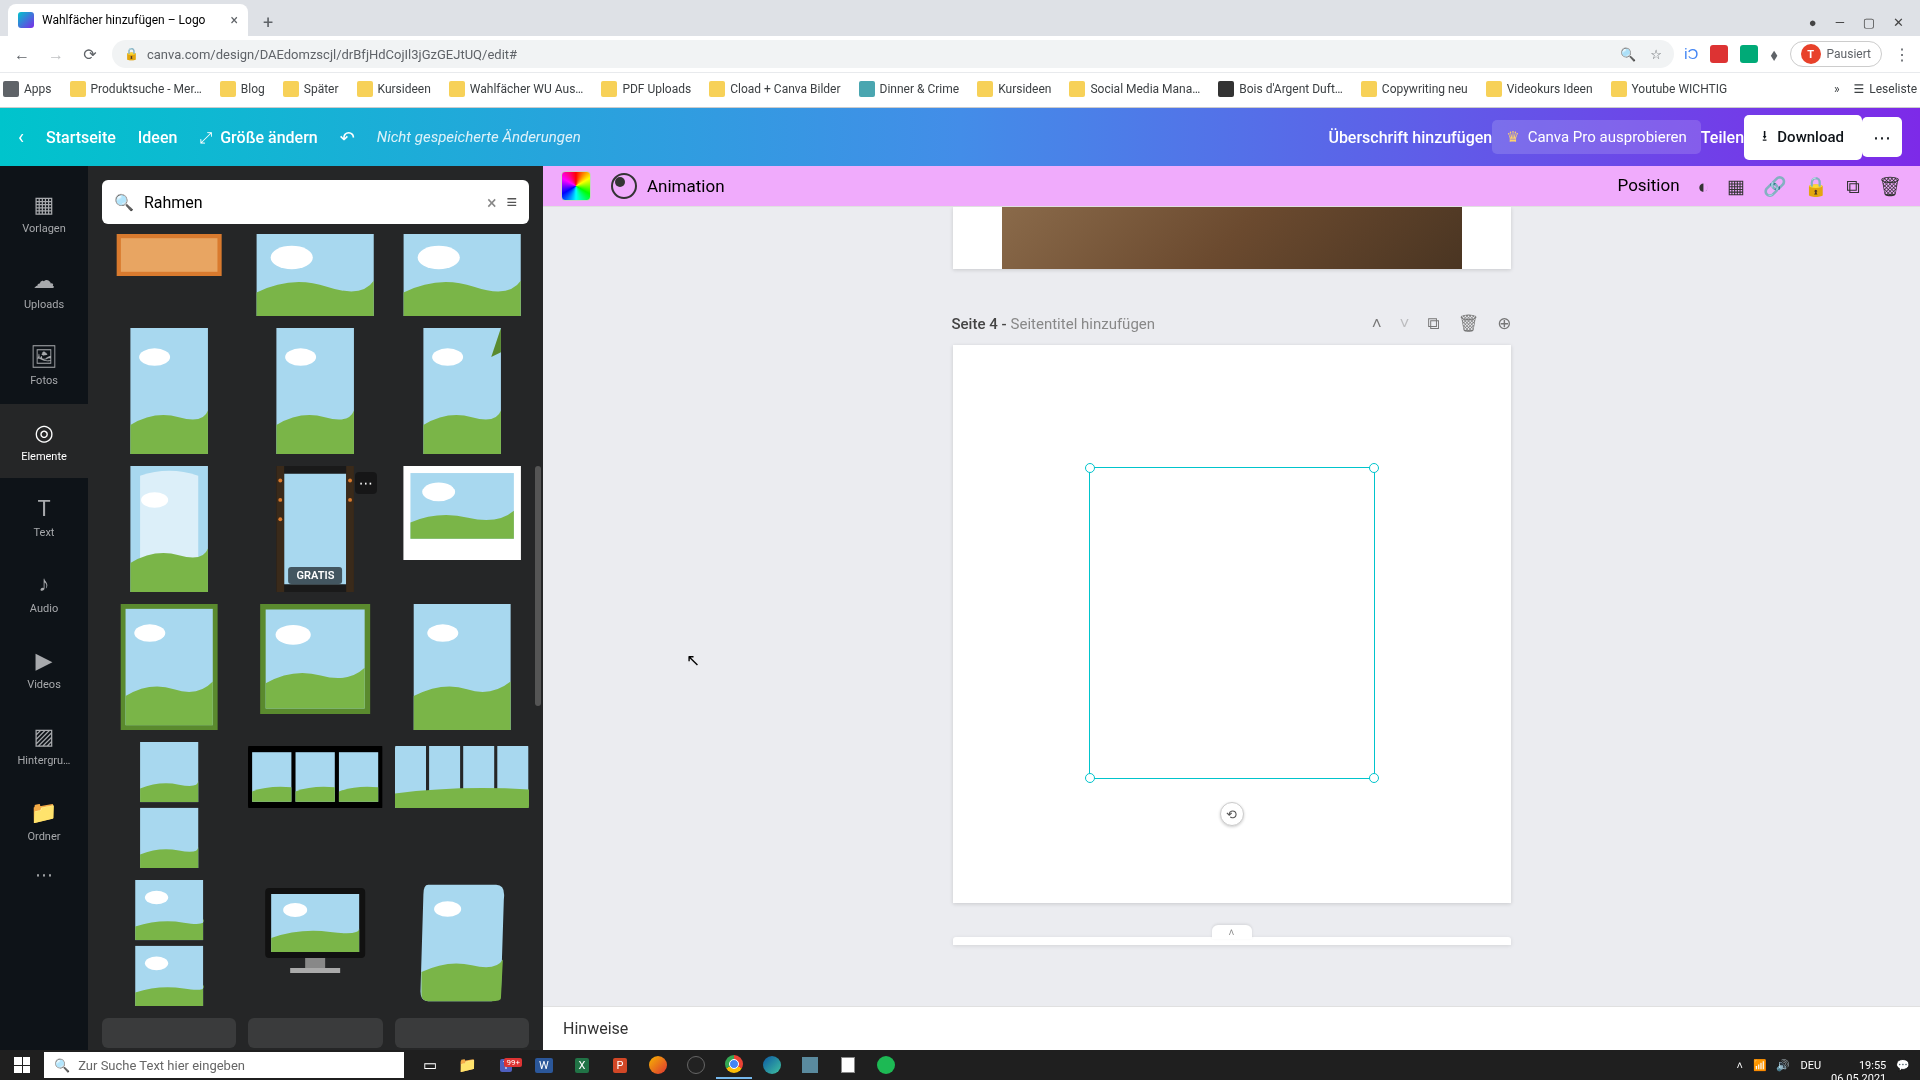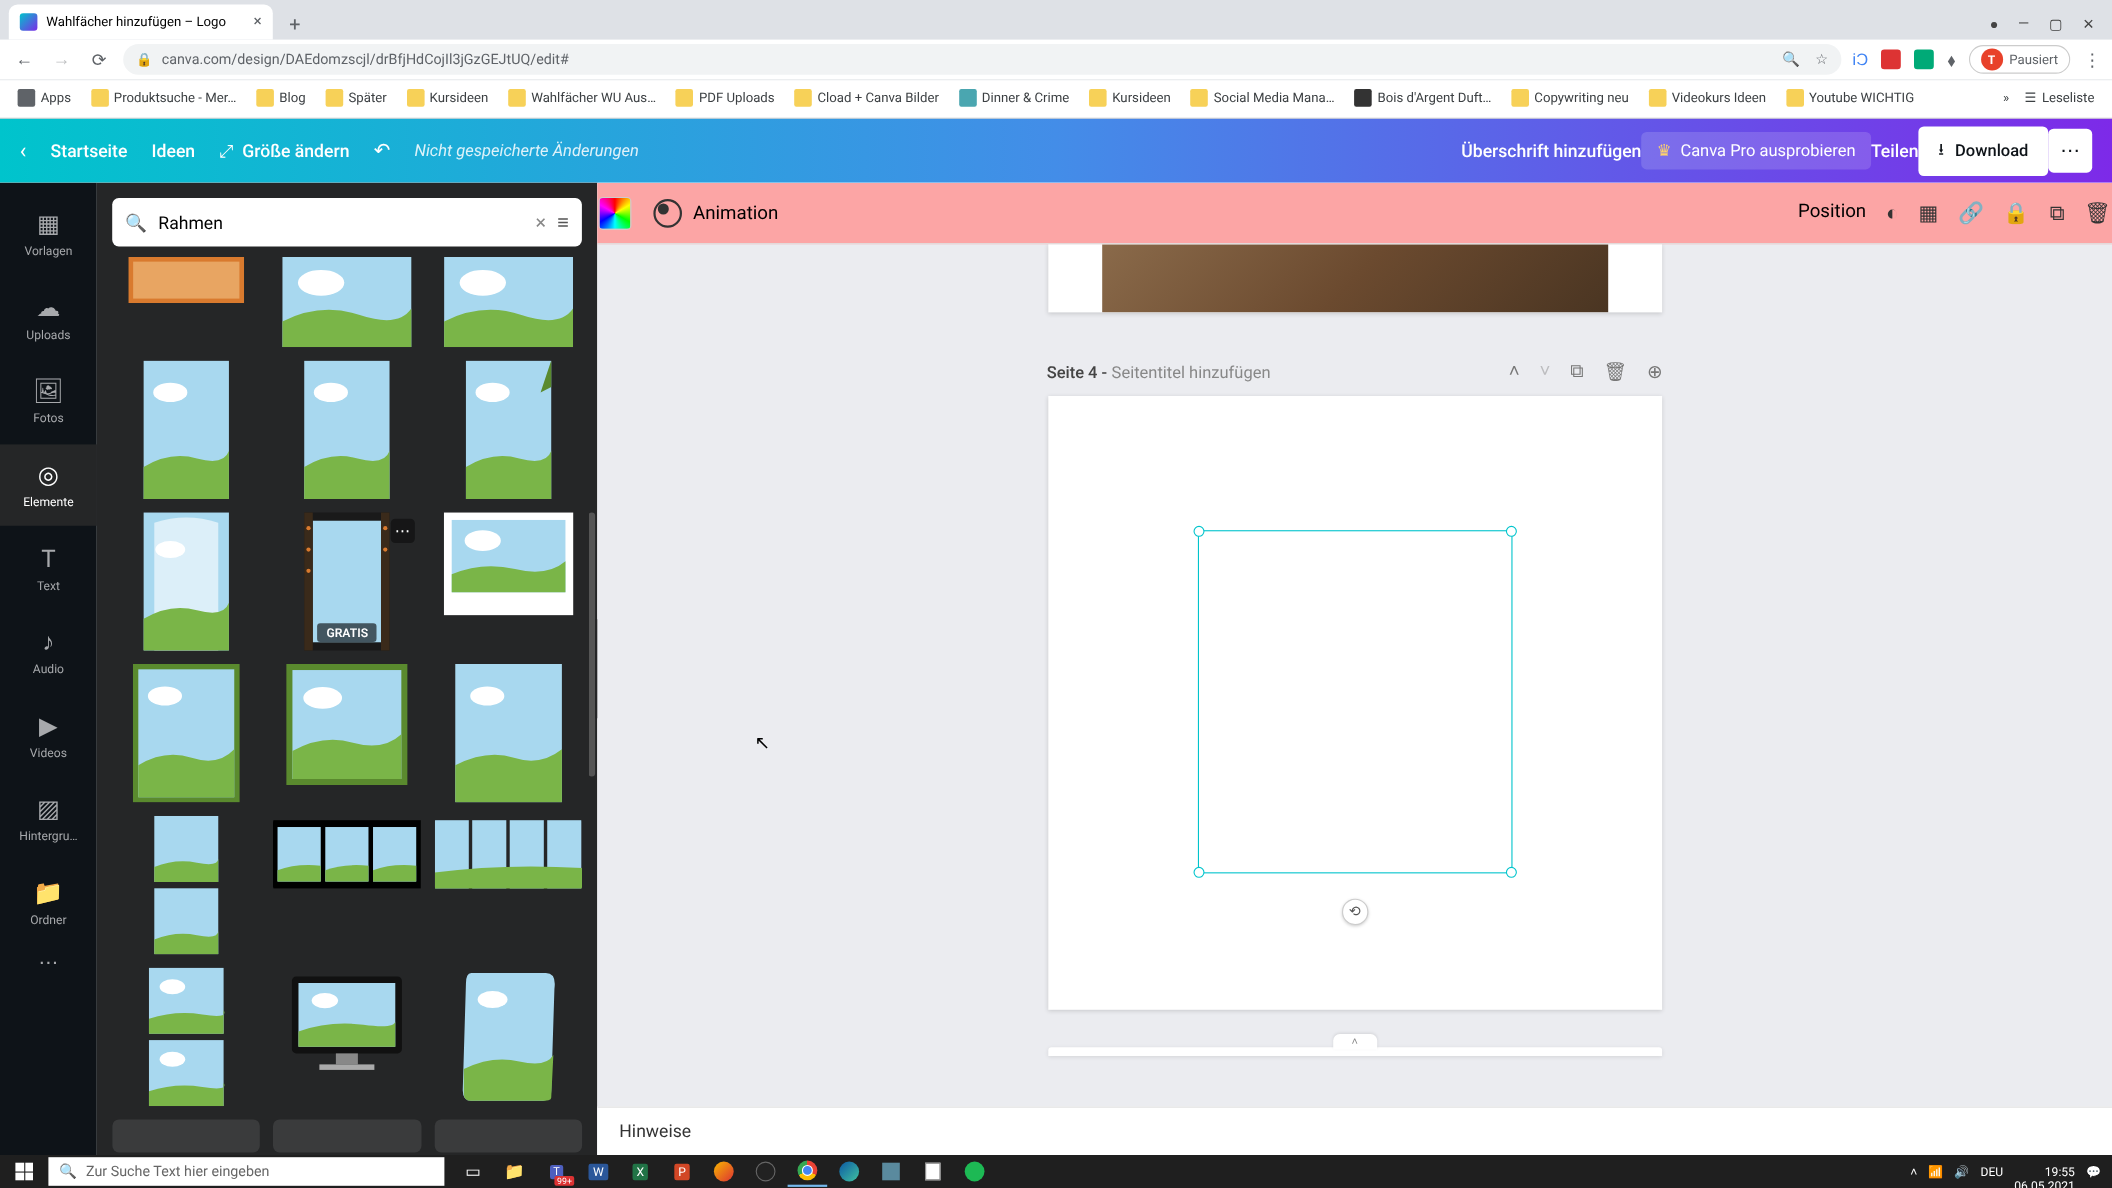--- a/index.html
+++ b/index.html
@@ -18,21 +18,21 @@
 .address-bar-row { height: 36px; display: flex; align-items: center; padding: 0 10px; gap: 10px; }
 .nav-btn { width: 24px; height: 24px; display: flex; align-items: center; justify-content: center; color: #5f6368; font-size: 16px; }
 .url-bar { flex: 1; height: 28px; background: #f1f3f4; border-radius: 14px; display: flex; align-items: center; padding: 0 12px; gap: 8px; font-size: 13px; color: #5f6368; }
 .url-lock { font-size: 12px; }
 .url-actions { display: flex; gap: 14px; align-items: center; margin-left: auto; }
 .url-right { display: flex; gap: 12px; align-items: center; }
 .ext-icon { width: 18px; height: 18px; border-radius: 3px; background: #888; }
 .profile-badge { display: flex; align-items: center; gap: 6px; border: 1px solid #ccc; border-radius: 14px; padding: 2px 10px; font-size: 12px; color: #5f6368; }
 .profile-avatar { width: 20px; height: 20px; border-radius: 50%; background: #e8412a; color: #fff; display: flex; align-items: center; justify-content: center; font-size: 11px; font-weight: bold; }
 
-.bookmarks-bar { height: 32px; display: flex; align-items: center; padding: 0 16px; gap: 18px; font-size: 12px; color: #3c4043; border-top: 1px solid #e8eaed; }
+.bookmarks-bar { height: 32px; display: flex; align-items: center; padding: 0 3px; gap: 18px; font-size: 12px; color: #3c4043; border-top: 1px solid #e8eaed; }
 .bookmark { display: flex; align-items: center; gap: 5px; white-space: nowrap; }
 .bookmark-icon { width: 16px; height: 16px; border-radius: 2px; background: #f0ad4e; }
 .bookmark-icon.y { background: #f7d158; }
 .bookmark-icon.d { background: #333; }
 .bookmark-icon.c { background: #4aa6b0; }
 .bookmark-icon.apps { background: #5f6368; border-radius: 2px; }
 .bookmark-more { margin-left: auto; display: flex; gap: 14px; align-items: center; }
 
 
 .canva { position: absolute; top: 108px; left: 0; right: 0; bottom: 30px; display: flex; flex-direction: column; }
@@ -71,21 +71,21 @@
 .frame-badge { position: absolute; bottom: 8px; left: 50%; transform: translateX(-50%); background: rgba(0,0,0,0.6); color: #fff; font-size: 11px; padding: 2px 8px; border-radius: 3px; font-weight: 600; }
 .frame-more { position: absolute; top: 6px; right: 6px; width: 22px; height: 22px; background: rgba(0,0,0,0.4); border-radius: 4px; color: #fff; display: flex; align-items: center; justify-content: center; font-size: 14px; }
 
 .panel-scroll-track { position: absolute; right: 2px; top: 200px; bottom: 100px; width: 6px; }
 .panel-scroll-thumb { width: 100%; height: 240px; background: #555; border-radius: 3px; margin-top: 100px; }
 
 .panel-collapse { position: absolute; right: -16px; top: 50%; transform: translateY(-50%); width: 18px; height: 90px; background: #252627; border-radius: 0 10px 10px 0; display: flex; align-items: center; justify-content: center; color: #888; font-size: 11px; }
 
 
 .canvas-area { flex: 1; background: #ebecf0; display: flex; flex-direction: column; position: relative; }
-.context-toolbar { height: 56px; background: #fca5a5; border-bottom: 1px solid #e0e0e0; display: flex; align-items: center; padding: 0 1px; gap: 20px; }
+.context-toolbar { height: 41px; background: #f0abfc; border-bottom: 1px solid #e0e0e0; display: flex; align-items: center; padding: 0 18px; gap: 20px; }
 .color-swatch { width: 30px; height: 30px; border-radius: 4px; background: conic-gradient(red, yellow, lime, cyan, blue, magenta, red); border: 1px solid #ccc; }
 .animation-btn { display: flex; align-items: center; gap: 10px; font-size: 17px; }
 .anim-icon { width: 26px; height: 26px; border: 2px solid #333; border-radius: 50%; position: relative; }
 .anim-icon::after { content: ''; position: absolute; width: 10px; height: 10px; background: #333; border-radius: 50%; top: 2px; left: 2px; }
 .ctx-right { margin-left: auto; display: flex; align-items: flex-start; gap: 18px; }
 .ctx-icon { font-size: 19px; color: #333; }
 
 .canvas-viewport { flex: 1; overflow: auto; position: relative; }
 .canvas-content { position: relative; width: 100%; height: 100%; }
 
@@ -565,21 +565,21 @@
     </div>
   <div class="search-taskbar">
     <span>🔍</span>
     <span>Zur Suche Text hier eingeben</span>
   </div>
   <div class="task-icons">
     <div class="task-icon" style="color:#fff">▭</div>
     <div class="task-icon">📁</div>
     <div class="task-icon" style="position:relative">
         <span style="background:#4e5fbf;color:#fff;padding:1px 3px;border-radius:2px;font-size:10px">T</span>
-        <span style="position:absolute;bottom:1px;right:2px;background:#d33;color:#fff;font-size:8px;padding:0 2px;border-radius:2px">99+</span>
+        <span style="position:absolute;bottom:12px;right:2px;background:#d33;color:#fff;font-size:8px;padding:0 2px;border-radius:2px">99+</span>
       </div>
     <div class="task-icon">
         <span style="background:#2b579a;color:#fff;padding:1px 4px;border-radius:2px;font-size:11px">W</span>
       </div>
     <div class="task-icon">
         <span style="background:#217346;color:#fff;padding:1px 4px;border-radius:2px;font-size:11px">X</span>
       </div>
     <div class="task-icon">
         <span style="background:#d24726;color:#fff;padding:1px 4px;border-radius:2px;font-size:11px">P</span>
       </div>

